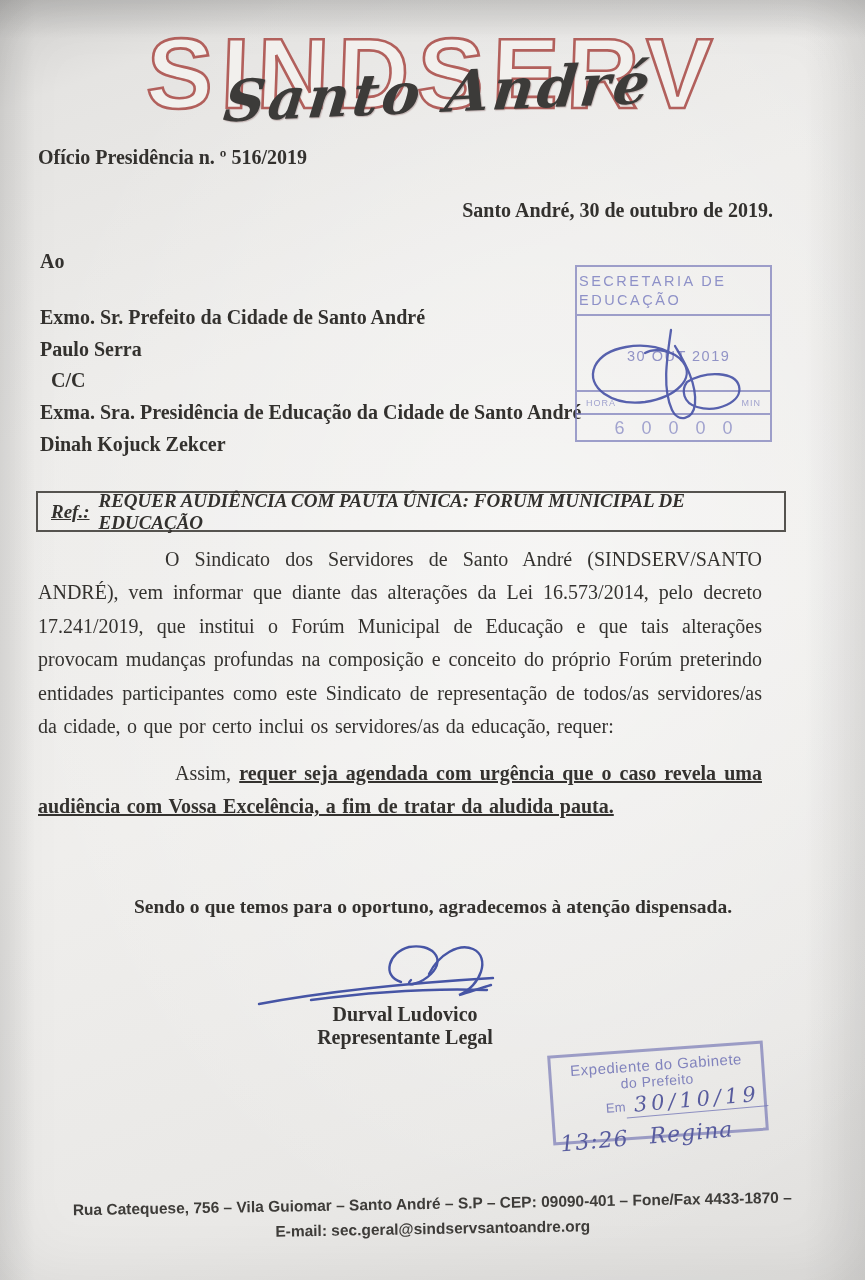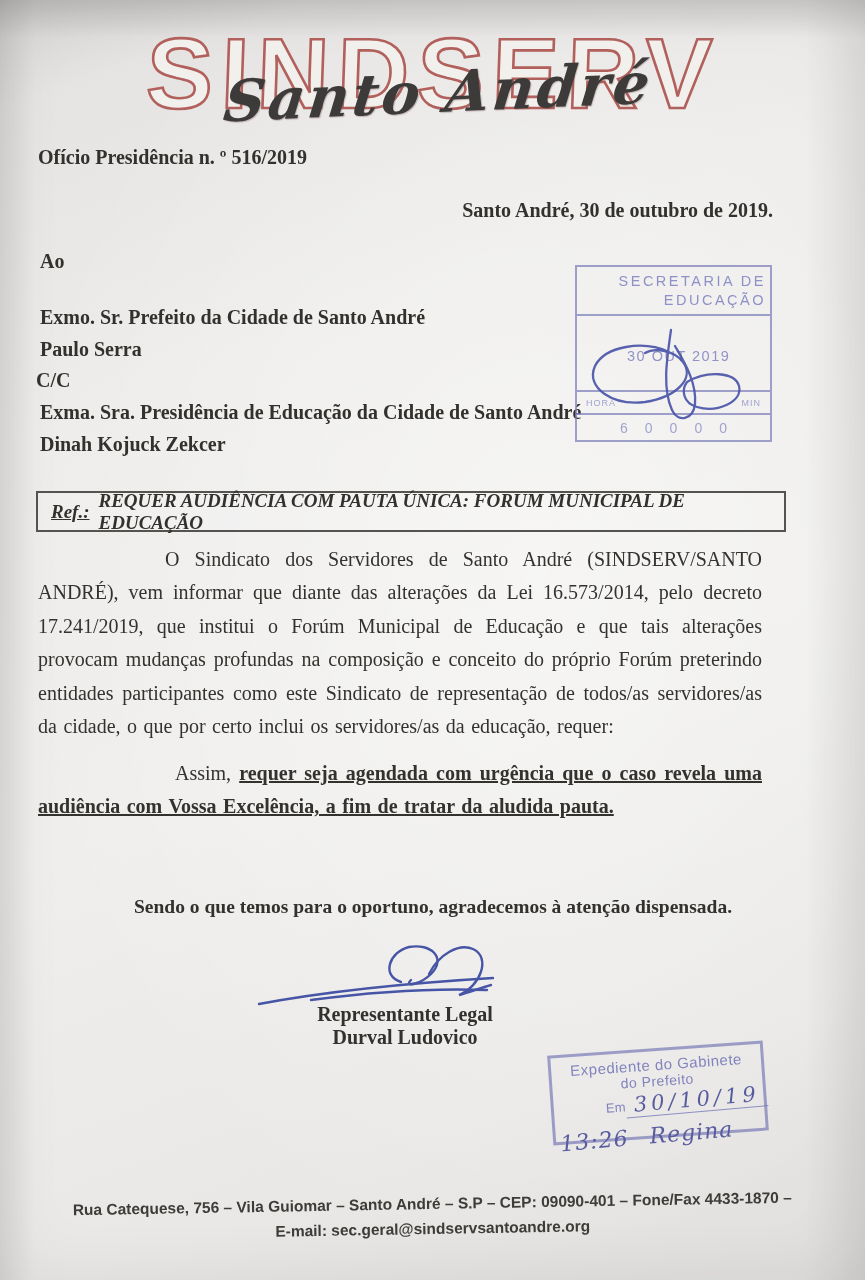--- a/index.html
+++ b/index.html
@@ -22,36 +22,36 @@
     font-size:57px;color:#3c3b39;letter-spacing:3px;
     transform:rotate(-2.5deg) skewX(-9deg);text-shadow:1px 1px 1px rgba(120,80,80,0.35);}
 
   
   .bold20{font-size:20px;font-weight:bold;color:#33312e;}
   .office-line{left:38px;top:146px;}
   .date-line{right:92px;top:199px;}
   .to-label{left:40px;top:250px;}
   .r1-title{left:40px;top:306px;}
   .r1-name{left:40px;top:338px;}
-  .cc-label{left:36px;top:369px;}
+  .cc-label{left:51px;top:369px;}
   .r2-title{left:40px;top:401px;}
   .r2-name{left:40px;top:433px;}
 
   
   .edu-stamp{left:575px;top:265px;width:193px;height:173px;
     border:2px solid rgba(128,130,188,0.75);font-family:"Liberation Sans",sans-serif;
     color:rgba(134,137,196,0.92);}
-  .edu-title{padding:5px 4px 4px 2px;text-align:right;font-size:14.5px;letter-spacing:2.5px;
+  .edu-title{padding:5px 4px 4px 2px;text-align:left;font-size:14.5px;letter-spacing:2.5px;
     line-height:19px;border-bottom:2px solid rgba(128,130,188,0.75);}
   .edu-date-area{height:74px;position:relative;}
   .edu-date{position:absolute;left:50px;top:32px;font-size:14.5px;letter-spacing:1.5px;color:rgba(128,131,190,0.85);}
   .edu-hora-row{border-top:2px solid rgba(128,130,188,0.75);border-bottom:2px solid rgba(128,130,188,0.75);
     height:21px;display:flex;justify-content:space-between;align-items:center;
     padding:0 9px;font-size:9px;letter-spacing:1px;color:rgba(140,142,198,0.8);}
-  .edu-number{text-align:center;font-size:14px;letter-spacing:17px;text-indent:17px;
+  .edu-number{text-align:center;font-size:18px;letter-spacing:17px;text-indent:17px;
     line-height:26px;color:rgba(140,142,198,0.8);}
   .edu-sig{left:583px;top:320px;}
 
   
   .ref-box{left:36px;top:491px;width:733px;height:37px;border:2px solid #55534f;
     display:flex;align-items:center;padding-left:13px;box-sizing:content-box;
     font-size:19px;font-weight:bold;font-style:italic;color:#33312e;background:rgba(255,255,255,0.12);}
   .ref-label{text-decoration:underline;margin-right:9px;}
 
   
@@ -142,22 +142,22 @@
 
   <svg class="abs main-sig" width="250" height="80" viewBox="0 0 250 80">
     <g fill="none" stroke="#3e4da2" stroke-width="2.4" stroke-linecap="round" opacity="0.95">
       <path d="M6 64 C 70 52, 140 44, 240 38"></path>
       <path d="M148 42 C 128 36, 136 12, 156 7 C 178 3, 194 18, 178 34 C 168 44, 150 48, 158 40"></path>
       <path d="M176 34 C 186 14, 206 3, 220 9 C 238 17, 228 46, 206 55 C 216 52, 228 48, 238 45"></path>
       <path d="M58 60 C 118 52, 180 48, 234 50"></path>
     </g>
   </svg>
   <div class="abs signer">
+    <div>Durval Ludovico</div>
     <div>Representante Legal</div>
-    <div>Durval Ludovico</div>
   </div>
 
   <div class="abs gab-stamp">
     <div class="gab-l1">Expediente do Gabinete</div>
     <div class="gab-l2">do Prefeito</div>
     <div class="gab-em-row">
       <span>Em</span>
       <span class="hand gab-date">30/10/19</span>
     </div>
     <div class="gab-hand2">

